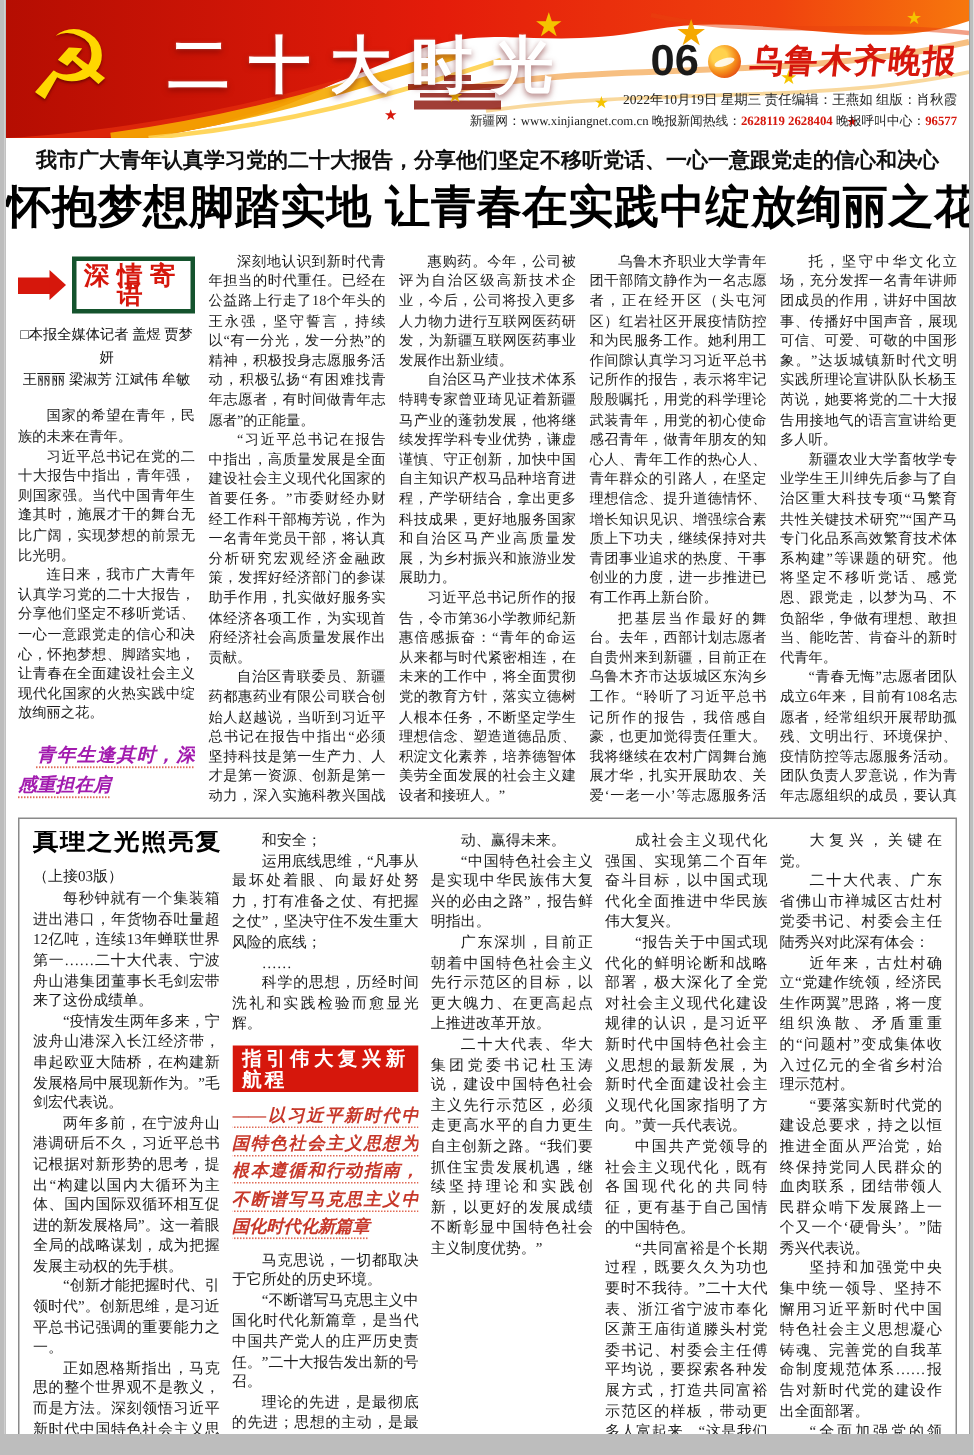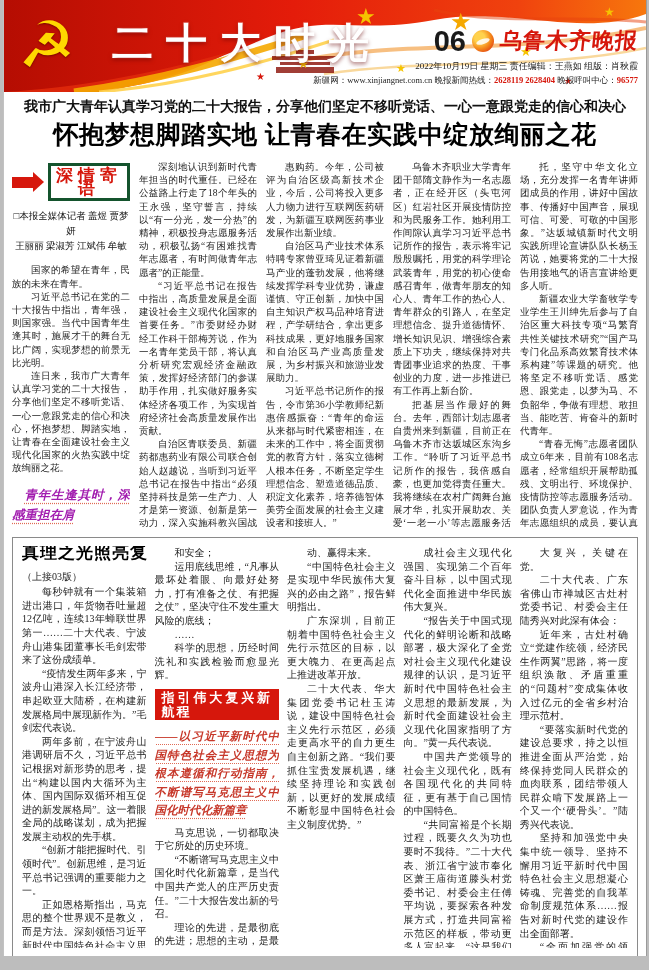--- a/index.html
+++ b/index.html
@@ -51,21 +51,21 @@
   .mh-dateline{margin-top:4px;font-size:9px;color:#222;letter-spacing:0;}
   .mh-infoline{margin-top:2px;font-size:8.5px;color:#222;}
   .mh-infoline .red{color:#d6170c;font-weight:700;}
 
   
   .kicker{
     text-align:center;font-size:14px;font-weight:700;color:#111;margin:6px 4px 2px;
     font-family:"Liberation Sans","DejaVu Sans",sans-serif;letter-spacing:0;
   }
   .headline{
-    text-align:center;font-size:25px;font-weight:900;color:#000;margin:2px 0 10px;
+    text-align:center;font-size:30px;font-weight:900;color:#000;margin:2px 0 10px;
     font-family:"Liberation Sans","DejaVu Sans",sans-serif;letter-spacing:0.5px;
     white-space:nowrap;
   }
 
   
   .cols{display:flex;gap:9px;padding:0 8px;box-sizing:border-box;}
   .main-cols{height:366px;}
   .col{flex:1;overflow:hidden;text-align:justify;font-size:9.5px;line-height:13.2px;color:#1c1c1c;}
   .para{margin:0;text-indent:2em;}
 

